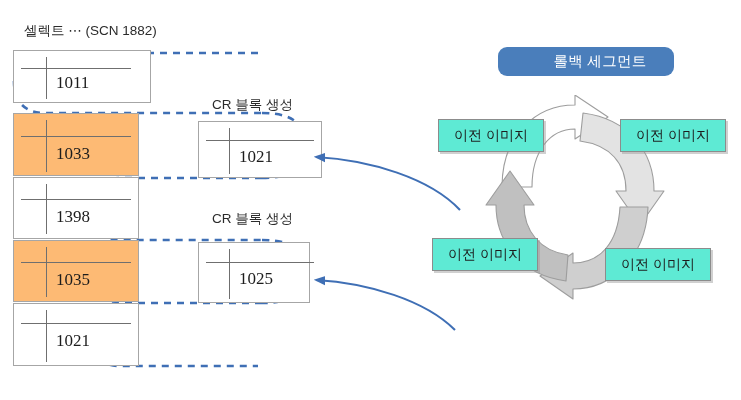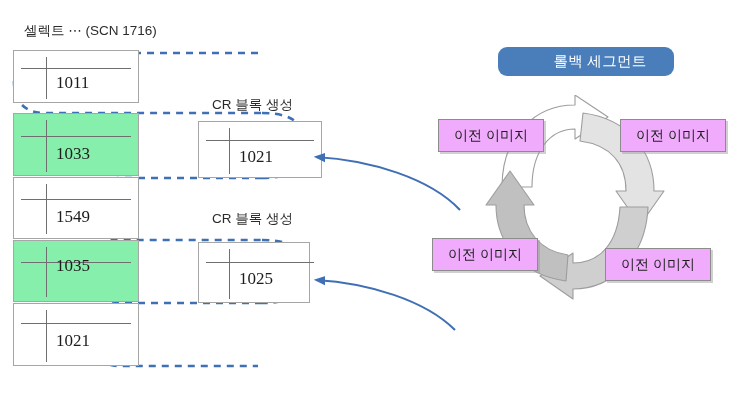--- a/index.html
+++ b/index.html
@@ -20,21 +20,21 @@
     letter-spacing:0px;
   }
 
   
   .rec-box{
     position:absolute;
     border:1px solid #a6a6a6;
     background:#ffffff;
     box-sizing:border-box;
   }
-  .rec-box.hl{background:#86efac;}
+  .rec-box.hl{background:#fdba74;}
 
   
   .mark-v{position:absolute;width:1px;background:#6f6f6f;}
   .mark-h{position:absolute;height:1px;background:#6f6f6f;}
 
   .rec-num{
     position:absolute;
     font-size:17px;color:#1c1c1c;white-space:nowrap;
     font-family:"Liberation Serif","DejaVu Serif",serif;
   }
@@ -56,74 +56,74 @@
     font-size:14.5px;
     display:flex;align-items:center;justify-content:center;
     white-space:nowrap;
     letter-spacing:0.3px;
     padding-left:28px;
   }
 
   
   .img-box{
     position:absolute;
-    background:#f0abfc;
+    background:#5eead4;
     border:1px solid #8c8c8c;
     box-sizing:border-box;
     display:flex;align-items:center;justify-content:center;
     font-size:14px;color:#1c1c1c;white-space:nowrap;
   }
   .img-box.shadow{box-shadow:2px 2px 0 rgba(150,150,150,.45);}
 
   svg{display:block;}
 </style>
 </head>
 <body>
 
 <div id="stage">
 
-  <div class="abs caption" style="left:24px;top:22px;">셀렉트 ⋯ (SCN 1716)</div>
+  <div class="abs caption" style="left:24px;top:22px;">셀렉트 ⋯ (SCN 1882)</div>
 
   <svg class="abs" style="left:0;top:0;" width="741" height="400">
     <g fill="none" stroke="#3f6fb5" stroke-width="2.6" stroke-dasharray="7 6" stroke-linecap="butt">
 
       <path d="M258,53 L45,53 C20,53 14,70 14,82 C14,98 22,113 44,113 L182,113 L262,113"></path>
 
       <path d="M262,113 C300,113 305,130 305,147 C305,165 296,178 262,178"></path>
 
       <path d="M262,178 L120,178 C96,178 88,192 88,205 C88,224 96,240 120,240 L182,240 L262,240"></path>
 
       <path d="M262,240 C300,240 305,256 305,272 C305,290 296,303 262,303"></path>
 
       <path d="M262,303 L120,303 C96,303 88,317 88,330 C88,350 96,366 120,366 L258,366"></path>
     </g>
   </svg>
 
-  <div class="rec-box" style="left:13px;top:50px;width:126px;height:53px;">
+  <div class="rec-box" style="left:13px;top:50px;width:138px;height:53px;">
     <div class="mark-v" style="left:32px;top:6px;height:42px;"></div>
     <div class="mark-h" style="left:7px;top:17px;width:110px;"></div>
     <div class="rec-num" style="left:42px;top:22px;">1011</div>
   </div>
 
   <div class="rec-box hl" style="left:13px;top:113px;width:126px;height:63px;">
     <div class="mark-v" style="left:32px;top:6px;height:52px;"></div>
     <div class="mark-h" style="left:7px;top:22px;width:110px;"></div>
     <div class="rec-num" style="left:42px;top:30px;">1033</div>
   </div>
 
   <div class="rec-box" style="left:13px;top:177px;width:126px;height:62px;">
     <div class="mark-v" style="left:32px;top:6px;height:50px;"></div>
     <div class="mark-h" style="left:7px;top:21px;width:110px;"></div>
-    <div class="rec-num" style="left:42px;top:29px;">1549</div>
+    <div class="rec-num" style="left:42px;top:29px;">1398</div>
   </div>
 
   <div class="rec-box hl" style="left:13px;top:240px;width:126px;height:62px;">
     <div class="mark-v" style="left:32px;top:6px;height:50px;"></div>
     <div class="mark-h" style="left:7px;top:21px;width:110px;"></div>
-    <div class="rec-num" style="left:42px;top:15px;">1035</div>
+    <div class="rec-num" style="left:42px;top:29px;">1035</div>
   </div>
 
   <div class="rec-box" style="left:13px;top:303px;width:126px;height:63px;">
     <div class="mark-v" style="left:32px;top:6px;height:52px;"></div>
     <div class="mark-h" style="left:7px;top:19px;width:110px;"></div>
     <div class="rec-num" style="left:42px;top:27px;">1021</div>
   </div>
 
   <div class="abs caption" style="left:212px;top:96px;">CR 블록 생성</div>
   <div class="cr-box" style="left:198px;top:121px;width:124px;height:57px;">

